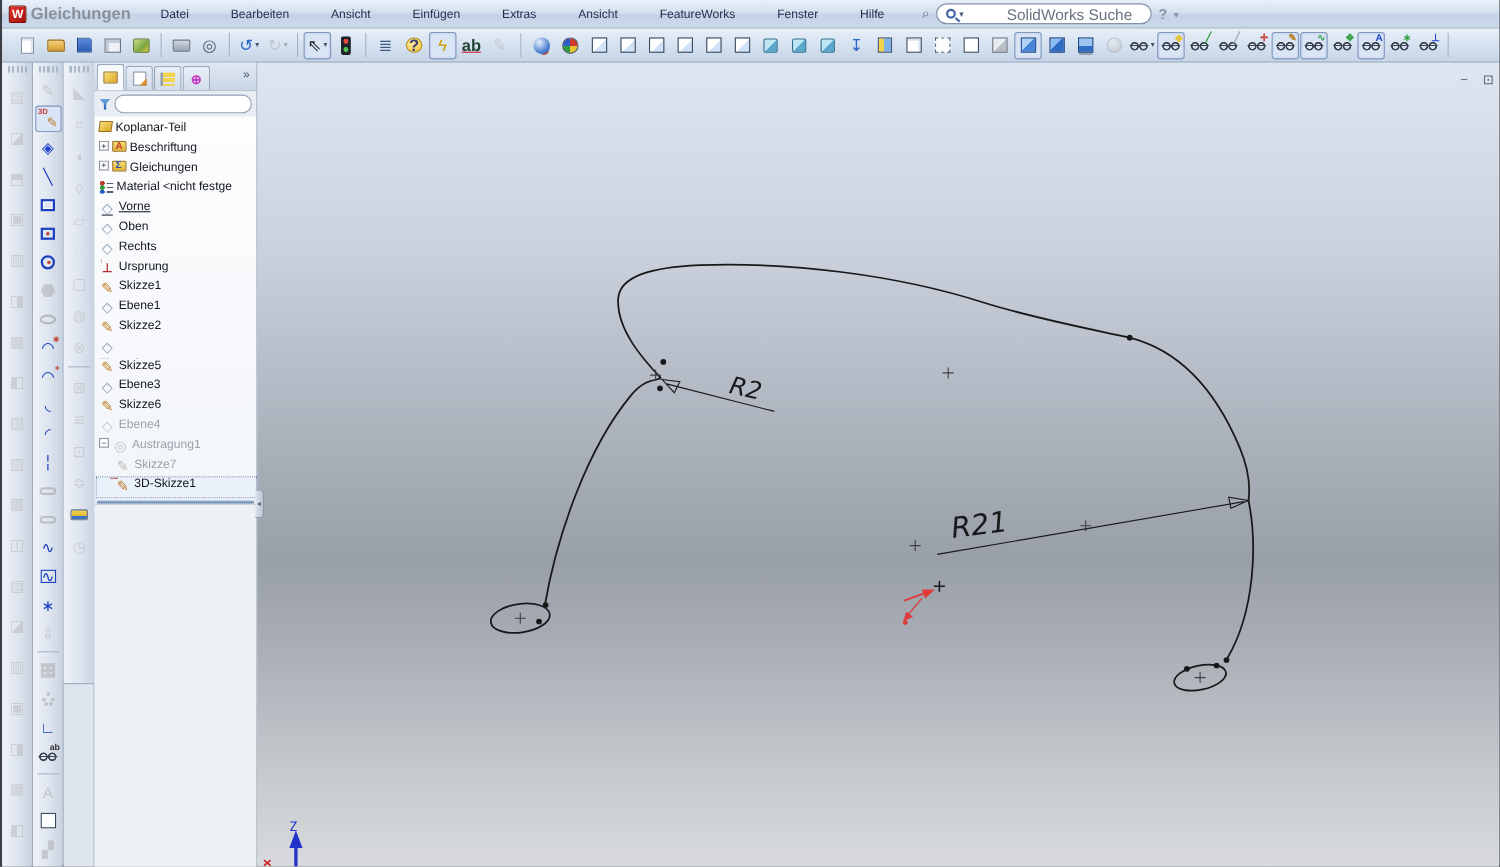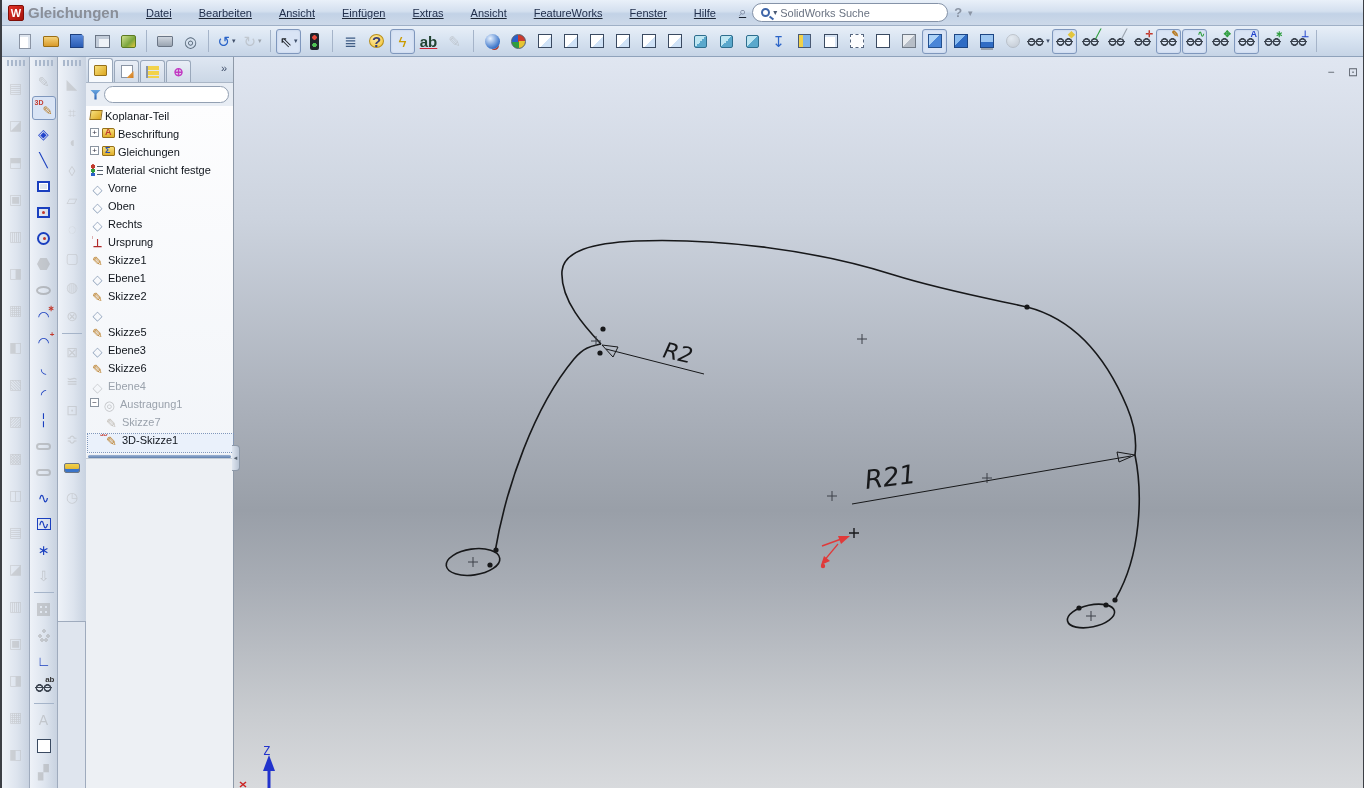--- a/index.html
+++ b/index.html
@@ -9,32 +9,32 @@
          border-left:2px solid #3c3f45; border-bottom:2px solid #3c3f45; border-right:1px solid #3c3f45; }
 
   
   .titlebar { height:26px; display:flex; align-items:center;
     background:linear-gradient(180deg,#e9f0f9 0%,#d4e0ef 45%,#c2d2e6 55%,#cdd9e9 100%);
     border-bottom:1px solid #9fb0c6; padding:0 6px; }
   .logo { display:flex; align-items:center; gap:4px; width:128px; }
   .logo-mark { width:16px; height:16px; background:linear-gradient(135deg,#e4332a,#a31109); border:1px solid #7e0e07;
     color:#fff; font-weight:bold; font-size:11px; display:flex; align-items:center; justify-content:center; border-radius:2px;}
   .logo-text { font-size:15px; font-weight:bold; color:#8a8f99; letter-spacing:0; }
-  .menus { display:flex; gap:7px;text-decoration:underline; }
+  .menus { display:flex; gap:18px; }
   .menu { padding:3px 10px; color:#22304d; cursor:default; }
   .menu-pin { color:#6d7892; font-size:13px; padding:0 6px; }
   .doc-title { flex:1; text-align:center; color:#57606e; font-size:12px; }
   .search-wrap { display:flex; align-items:center; gap:6px; }
   .search-box { width:196px; height:19px; background:#fff; border:1px solid #8593a8; border-radius:10px;
     display:flex; align-items:center; padding:0 8px; gap:3px; }
   .mag { width:9px; height:9px; border:2px solid #3f66a8; border-radius:50%; position:relative; flex:none;}
   .mag::after { content:""; position:absolute; width:5px; height:2px; background:#3f66a8; transform:rotate(40deg);
     left:6px; top:7px; }
   .search-caret { color:#4a5a74; font-size:8px; }
-  .search-text { color:#6a7382; font-size:11px; }
+  .search-text { color:#6a7382; font-size:14px;margin-left:36px; }
   .tb-q { color:#8a94a4; font-size:13px; font-weight:bold; }
   .tb-caret { color:#8a94a4; font-size:9px; }
 
   
   .toolbar { height:31px; display:flex; align-items:center; gap:2px;
     background:linear-gradient(180deg,#e8eff8 0%,#d6e2f0 50%,#c6d4e6 100%);
     border-bottom:1px solid #8fa2bb; padding:0 4px 0 10px; }
   .tgroup { display:flex; align-items:center; gap:1px; }
   .tsep { width:1px; height:22px; background:#a5b4c9; margin:0 4px; display:inline-block; }
   .tb-btn { position:relative; min-width:25px; height:25px; display:inline-flex; align-items:center; justify-content:center;
@@ -755,21 +755,21 @@
           <div class="trow" style="padding-left: 2px;">
             <span class="expander">+</span>
             <span class="ti ti-folder ti-folder-sigma"></span>
             <span class="tlabel">Gleichungen</span>
           </div>
           <div class="trow" style="padding-left: 2px;">
 
             <span class="ti ti-material"></span>
             <span class="tlabel">Material &lt;nicht festge</span>
           </div>
-          <div class="trow" style="padding-left: 2px;">
+          <div class="trow" style="padding-left: 2px; text-decoration: underline;">
 
             <span class="ti ti-plane"></span>
             <span class="tlabel">Vorne</span>
           </div>
           <div class="trow" style="padding-left: 2px;">
 
             <span class="ti ti-plane"></span>
             <span class="tlabel">Oben</span>
           </div>
           <div class="trow" style="padding-left: 2px;">

